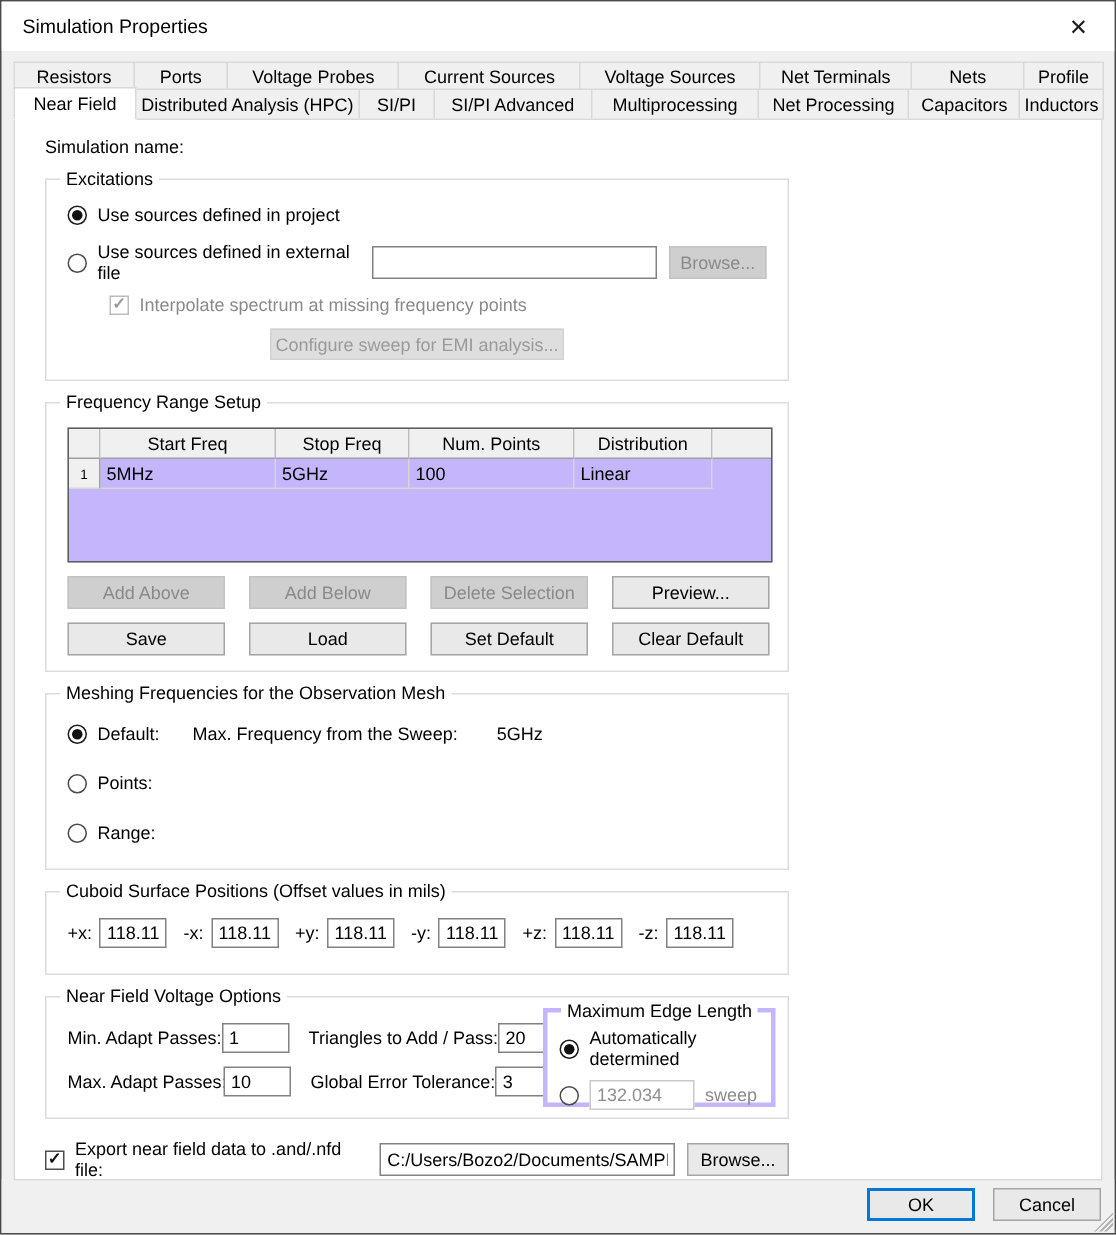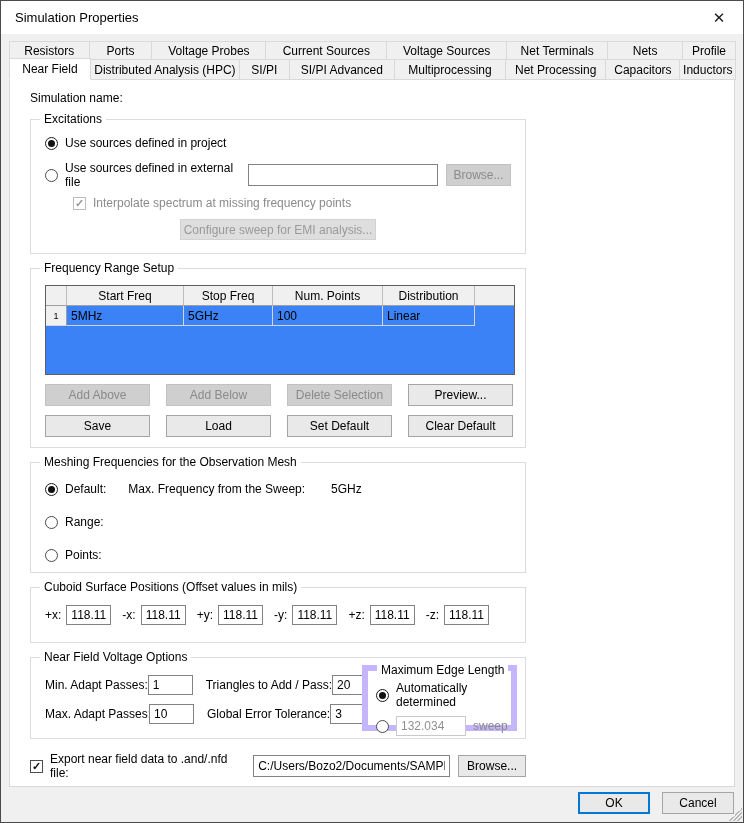--- a/index.html
+++ b/index.html
@@ -68,21 +68,21 @@
   .btn.default { border:2px solid #0078d7; }
   
   .exc-row1 { margin-top:2px; }
   .exc-row2 { margin-top:11px; }
   .exc-ext-input { width:204px; margin-left:10px; }
   .exc-browse { width:70px; margin-left:8px; }
   .exc-chk { margin:7px 0 0 28px; }
   .exc-cfg { margin:9px auto 3px; width:196px; height:21px; }
   
   .ftable { margin-top:2px; width:470px; height:90px; border:1px solid #5f5f5f;
-            background:#3b82f6; display:flex; flex-direction:column; }
+            background:#c4b5fd; display:flex; flex-direction:column; }
   .ftr { display:flex; }
   .fth { background:#f0f0f0; border-right:1px solid #bdbdbd; border-bottom:1px solid #9f9f9f;
          height:20px; display:flex; align-items:center; justify-content:center; }
   .ftd { border-right:1px solid #d6d6d6; border-bottom:1px solid #d6d6d6; height:20px;
          display:flex; align-items:center; padding-left:4px; }
   .frowhdr { background:#f0f0f0; justify-content:center; padding-left:0;
              border-right:1px solid #9f9f9f; font-size:9px; }
   .c0{width:21px;} .c1{width:117px;} .c2{width:89px;} .c3{width:110px;} .c4{width:92px;}
   .cfill{flex:1; border-right:none;}
   .fbtns { display:grid; grid-template-columns:repeat(4,105px); column-gap:16px;
@@ -102,21 +102,21 @@
   
   .solver-group { min-height:82px; padding-right:180px; }
   .sol-row { margin-top:3px; }
   .sol-row + .sol-row { margin-top:9px; }
   .sol-lab1 { width:104px; }
   .sol-in1 { width:45px; }
   .sol-lab2 { width:138px; margin-left:13px; }
   .sol-in2 { width:47px; }
   .sol-pct { margin-left:6px; }
   .edge-group { position:absolute; right:8px; top:7px; width:155px; height:66px;
-                border:6px solid #c4b5fd; padding:10px 8px 14px; background:#fff; }
+                border:3px solid #c4b5fd; padding:10px 8px 14px; background:#fff; }
   .edge-row { display:flex; align-items:center; }
   .edge-row2 { margin-top:7px; }
   .edge-in { width:70px; margin-right:7px; }
   
   .export-row { margin-top:13px; }
   .export-input { width:203px; margin-left:10px; }
   .export-browse { width:70px; margin-left:8px; }
   
   .footer { position:absolute; left:0; right:0; bottom:0; height:36px; background:#f0f0f0; }
   .footer-btns { position:absolute; right:9px; top:6px; display:flex; gap:12px; }
@@ -218,27 +218,27 @@
       </div>
 
       <div class="group">
         <span class="legend">Meshing Frequencies for the Observation Mesh</span>
         <div class="hrow mesh-row">
           <span class="radio checked"></span>
           <span>Default:</span>
           <span class="mesh-maxlabel">Max. Frequency from the Sweep:</span>
           <span class="mesh-maxval">5GHz</span>
         </div>
+        <div class="hrow mesh-row">
+          <span class="radio"></span>
+          <span>Points:</span>
+        </div>
         <div class="hrow mesh-row mesh-pad">
           <span class="radio"></span>
           <span>Range:</span>
-        </div>
-        <div class="hrow mesh-row">
-          <span class="radio"></span>
-          <span>Points:</span>
         </div>
       </div>
 
       <div class="group">
         <span class="legend">Cuboid Surface Positions  (Offset values in mils)</span>
         <div class="hrow cuboid-row">
           <span class="cub-pair">
             <label class="inl">+x:</label>
             <input class="txt small" value="118.11" style="">
           </span>

